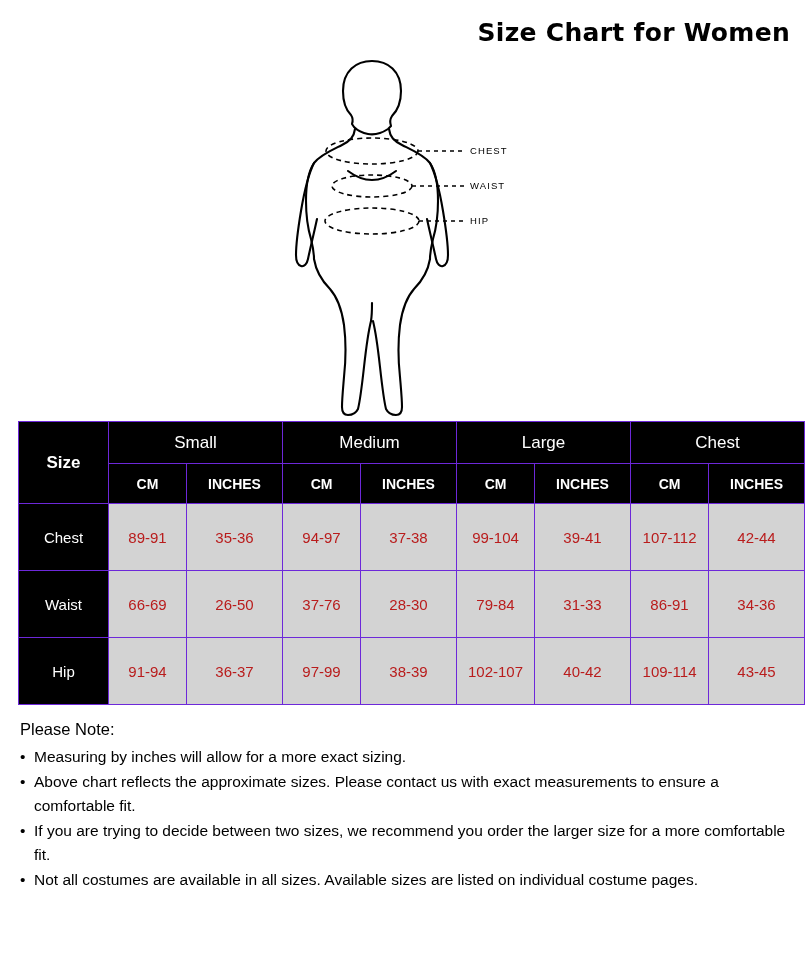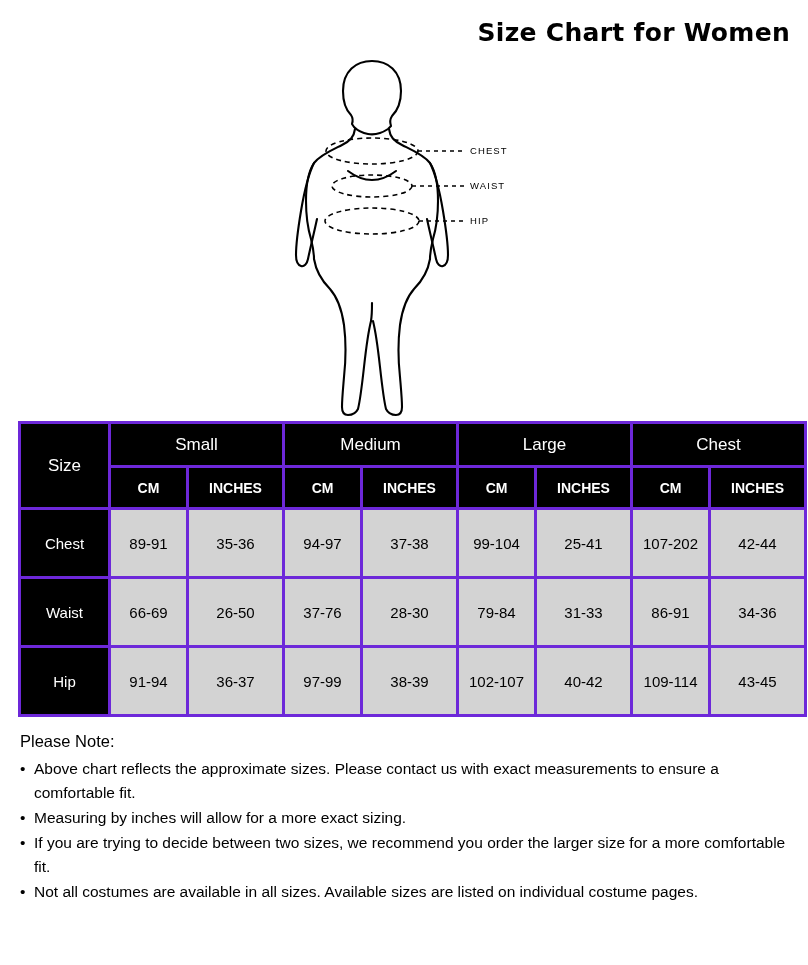--- a/index.html
+++ b/index.html
@@ -44,56 +44,56 @@
   }
 
   
   table.size-table {
     border-collapse: collapse;
     width: 772px;
     margin: 0 0 0 0;
     table-layout: fixed;
   }
   table.size-table td, table.size-table th {
-    border: 3px solid #6d28d9;
+    border: 1px solid #6d28d9;
     text-align: center;
     font-size: 15px;
     font-weight: normal;
     font-family: "Liberation Sans", sans-serif;
   }
   .hdr-black {
     background: #000000;
     color: #ffffff;
     font-size: 17px;
     height: 39px;
   }
   .hdr-black.size-cell {
     font-size: 17px;
-    font-weight: normal;
+    font-weight: bold;
     vertical-align: middle;
   }
   .hdr-black.grp {
     font-size: 17px;
     font-weight: normal;
   }
   .hdr-black.unit {
     font-size: 14px;
     font-weight: bold;
     height: 37px;
   }
   .row-label {
     background: #000000;
     color: #ffffff;
     font-size: 18px;
     font-weight: bold;
     height: 64px;
   }
   .cell {
     background: #d3d3d3;
-    color: #000000;
+    color: #b91c1c;
     height: 64px;
     font-size: 15px;
   }
 
   
   col.c-size   { width: 90px; }
   col.c-cm     { width: 78px; }
   col.c-in     { width: 96px; }
 
   
@@ -216,22 +216,22 @@
         <td class="hdr-black unit">INCHES</td>
       </tr>
 
       <tr>
         <td class="row-label">Chest</td>
         <td class="cell">89-91</td>
         <td class="cell">35-36</td>
         <td class="cell">94-97</td>
         <td class="cell">37-38</td>
         <td class="cell">99-104</td>
-        <td class="cell">25-41</td>
-        <td class="cell">107-202</td>
+        <td class="cell">39-41</td>
+        <td class="cell">107-112</td>
         <td class="cell">42-44</td>
       </tr>
       <tr>
         <td class="row-label">Waist</td>
         <td class="cell">66-69</td>
         <td class="cell">26-50</td>
         <td class="cell">37-76</td>
         <td class="cell">28-30</td>
         <td class="cell">79-84</td>
         <td class="cell">31-33</td>
@@ -248,20 +248,20 @@
         <td class="cell">40-42</td>
         <td class="cell">109-114</td>
         <td class="cell">43-45</td>
       </tr>
     </tbody>
   </table>
 
   <div class="notes">
     <div class="note-head">Please Note:</div>
     <ul>
+      <li>Measuring by inches will allow for a more exact sizing.</li>
       <li>Above chart reflects the approximate sizes. Please contact us with exact measurements to ensure a comfortable fit.</li>
-      <li>Measuring by inches will allow for a more exact sizing.</li>
       <li>If you are trying to decide between two sizes, we recommend you order the larger size for a more comfortable fit.</li>
       <li>Not all costumes are available in all sizes. Available sizes are listed on individual costume pages.</li>
     </ul>
   </div>
 
 </div>
 
 </body></html>

